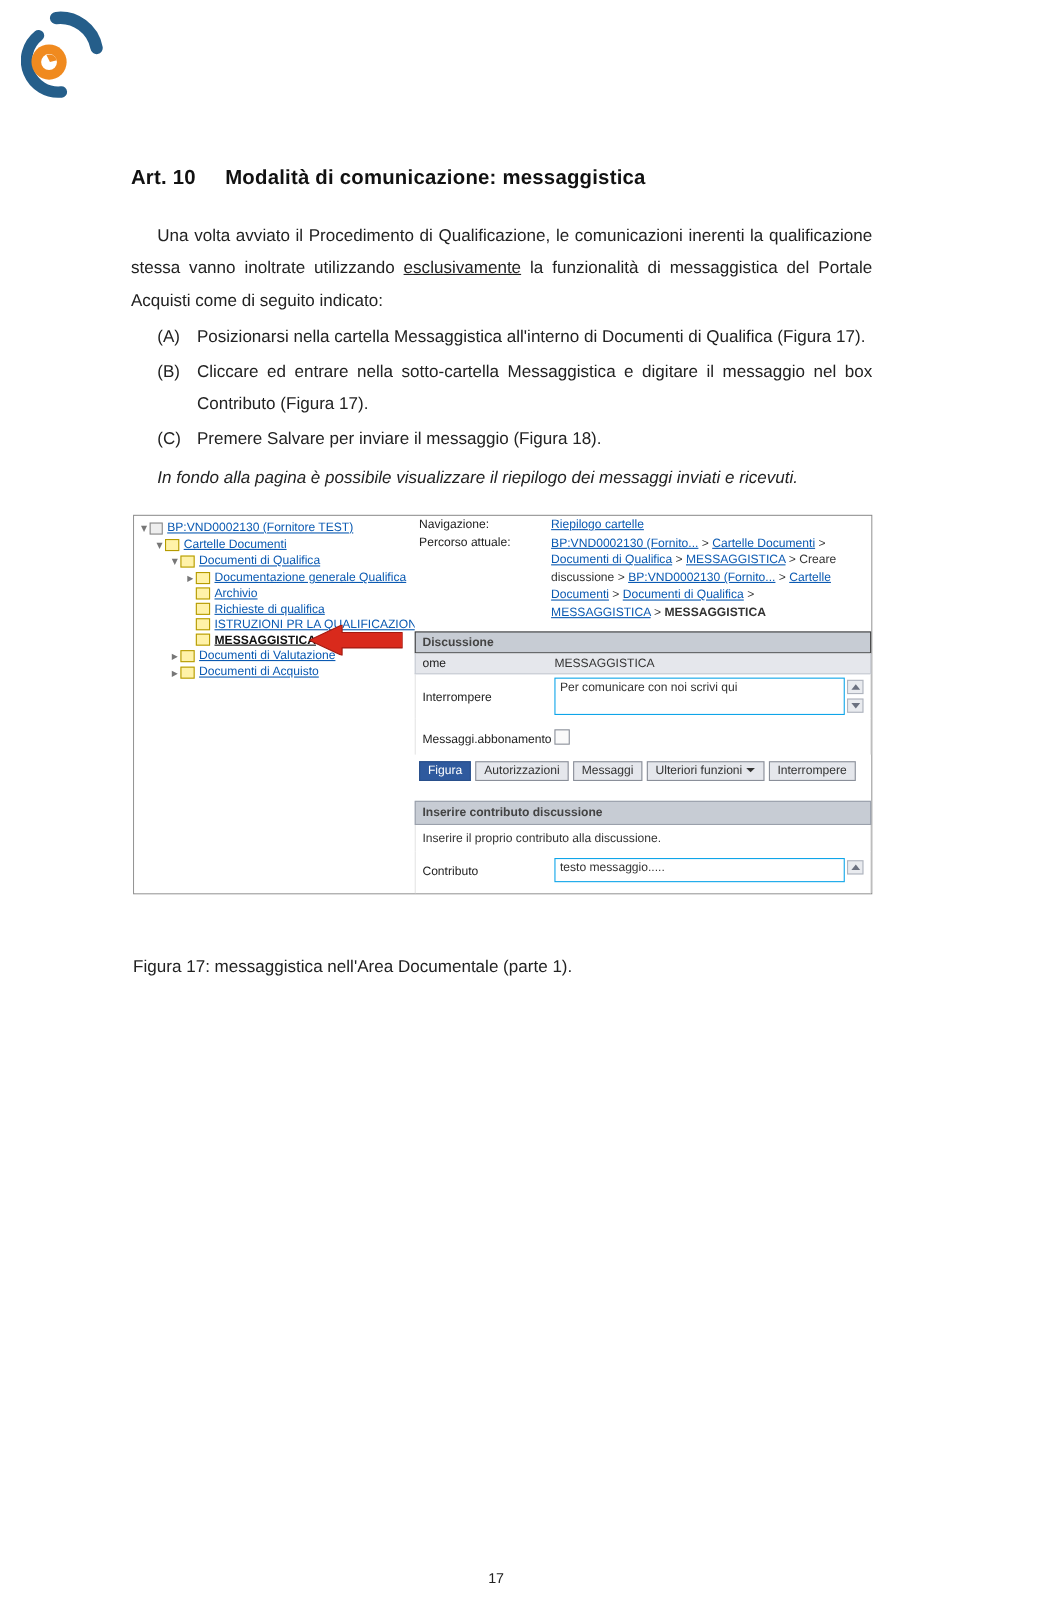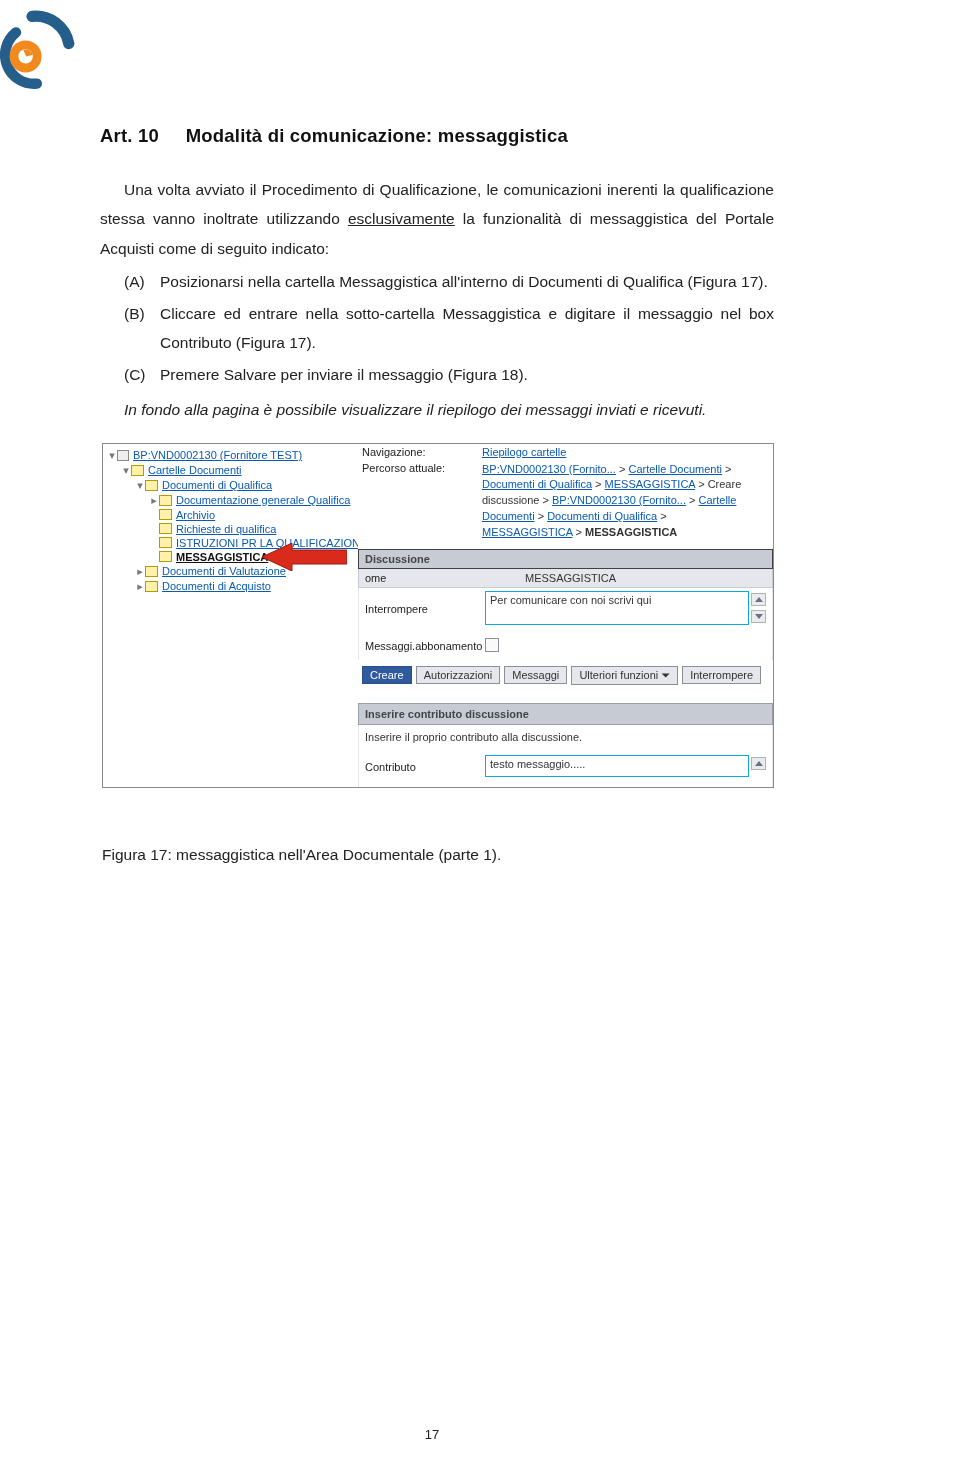--- a/index.html
+++ b/index.html
@@ -8,21 +8,22 @@
     padding: 0;
     font-family: "Century Gothic", "Trebuchet MS", Arial, sans-serif;
     background: #fff;
     width: 960px;
     color: #222;
   }
   .page {
     width: 864px;
     min-height: 1472px;
     position: relative;
-    padding: 15px 90px 0 100px;
+    padding: 40px 90px 0 100px;
+    margin-left: 19px;
   }
   .logo {
     position: absolute;
     top: 10px;
     left: 0;
     width: 80px;
     height: 80px;
   }
   .logo svg { width: 100%; height: 100%; }
   .heading {
@@ -132,21 +133,20 @@
     border: 1px solid #404040;
     margin: 6px 0 0 0;
   }
   .shade-row {
     background: #e5e7ec;
     padding: 3px 6px;
     display: flex;
     align-items: center;
     border: 1px solid #c8cbd3;
     border-top: none;
-    gap: 40px;
   }
   .field-row {
     display: flex;
     align-items: center;
     padding: 3px 6px;
     border-left: 1px solid #e5e5e5;
     border-right: 1px solid #e5e5e5;
   }
   .grey-input {
     background: #fff;
@@ -374,21 +374,21 @@
       </div>
 
       <div class="field-row" style="padding-top:10px;padding-bottom:6px;">
         <div class="main-label" style="width:120px;">Messaggi.abbonamento</div>
         <div class="main-value">
           <span class="checkbox-box"></span>
         </div>
       </div>
 
       <div class="btnbar">
-        <span class="sap-btn primary">Creare</span>
+        <span class="sap-btn primary">Figura</span>
         <span class="sap-btn">Autorizzazioni</span>
         <span class="sap-btn">Messaggi</span>
         <span class="sap-btn">Ulteriori funzioni ⏷</span>
         <span class="sap-btn">Interrompere</span>
       </div>
 
       <div class="band2">Inserire contributo discussione</div>
       <div class="sub-note">Inserire il proprio contributo alla discussione.</div>
 
       <div class="field-row" style="padding:6px 6px 10px 6px;">

